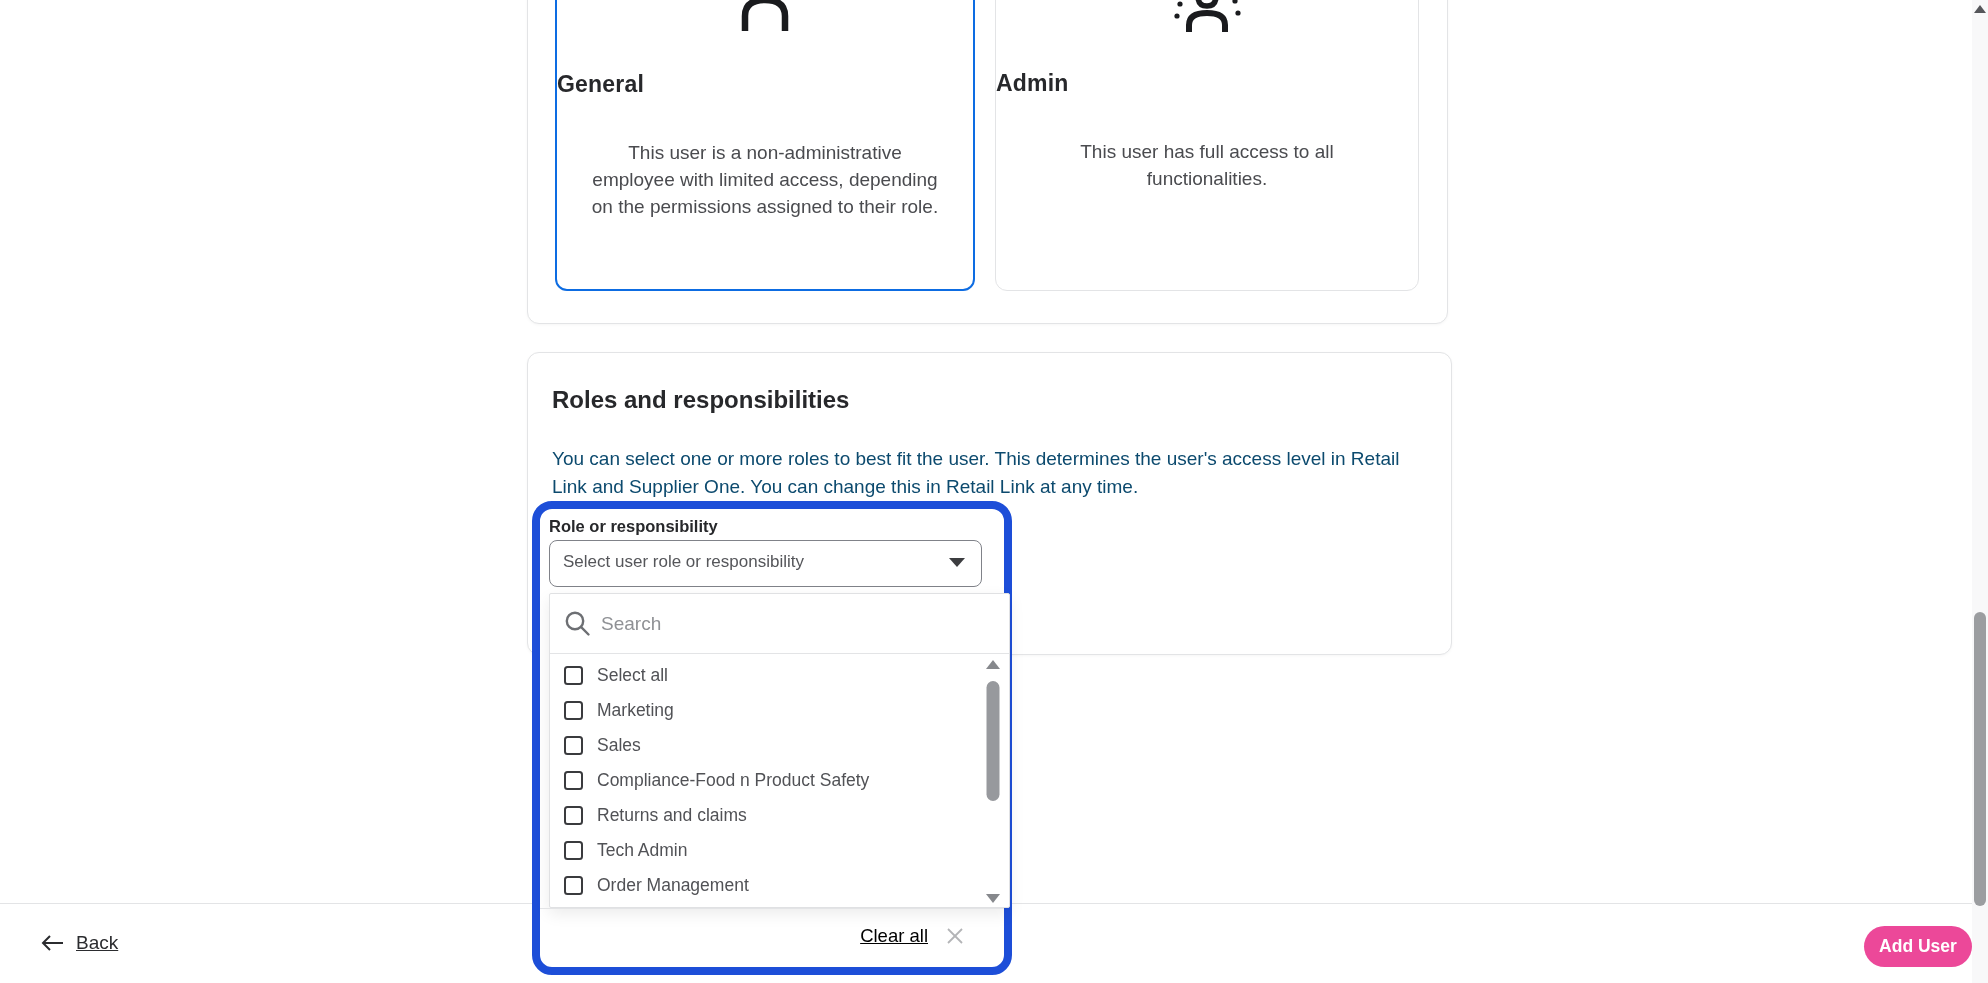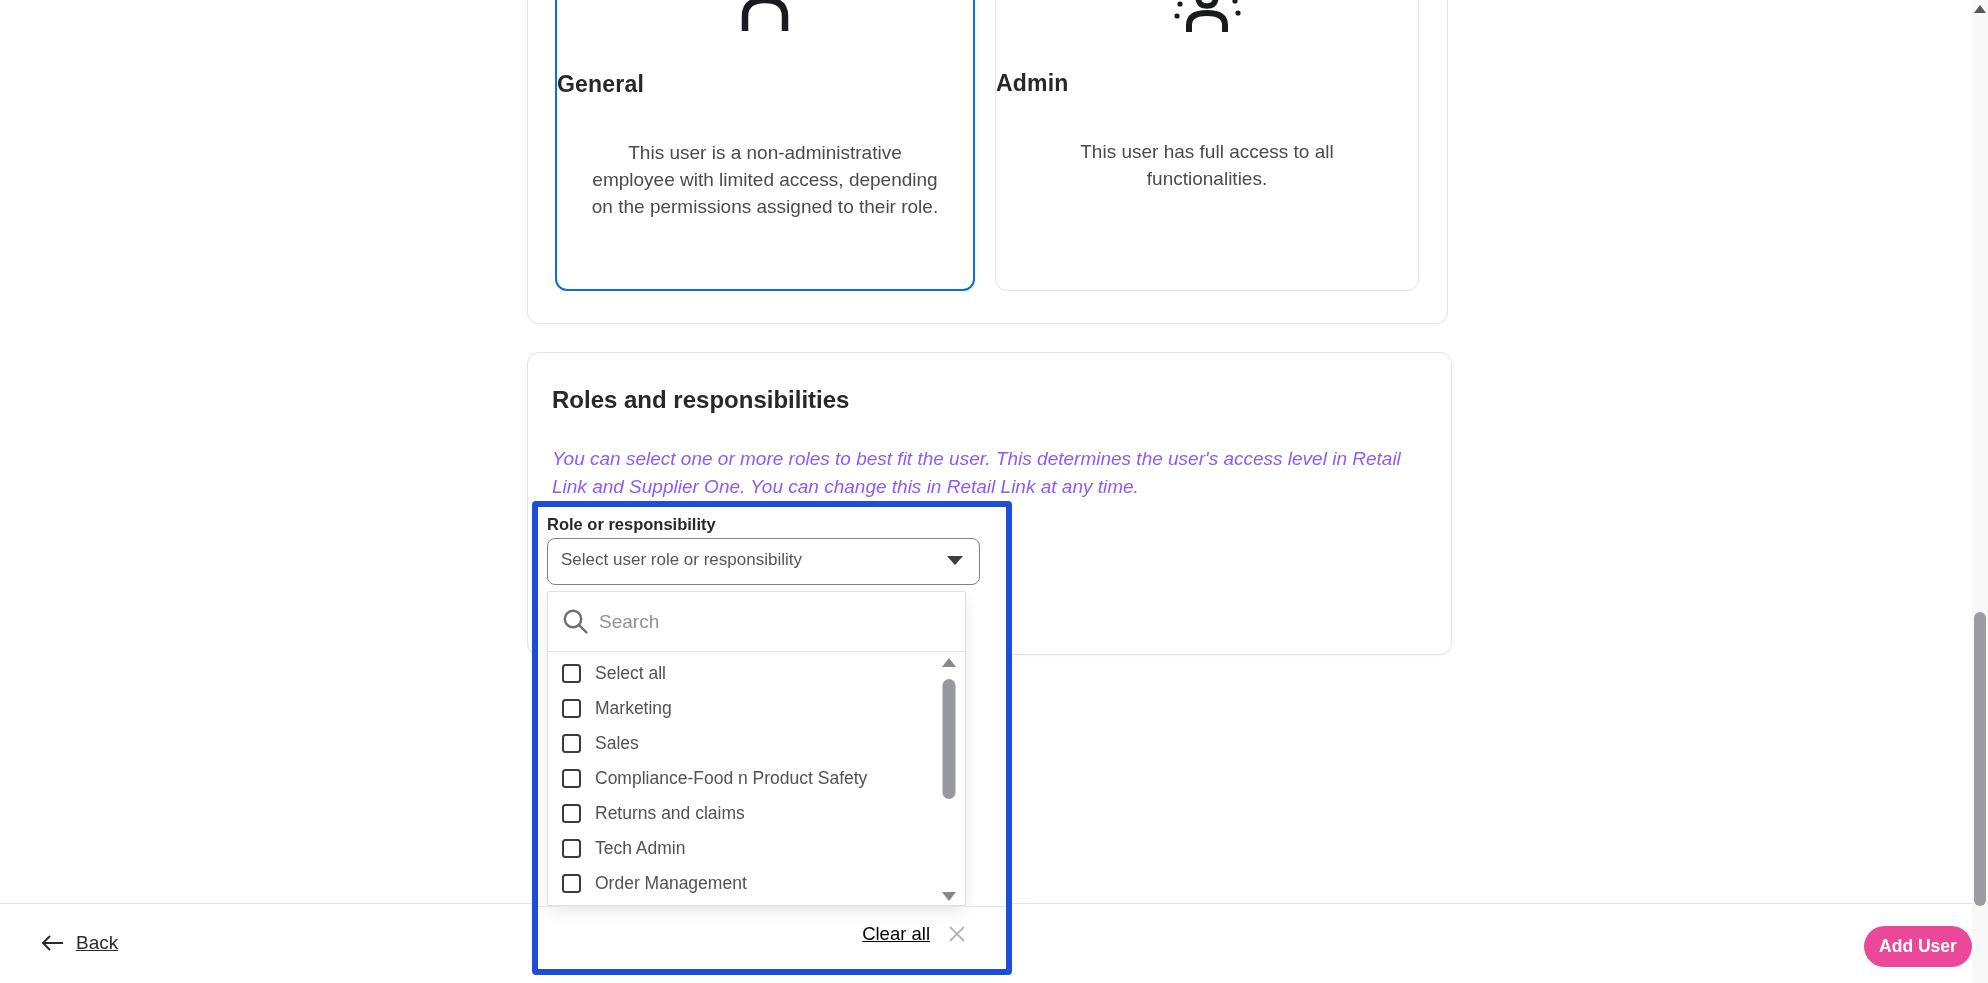--- a/index.html
+++ b/index.html
@@ -35,46 +35,46 @@
     position: absolute; left: 527px; top: 352px; width: 925px; height: 303px;
     background: #fff; border: 1px solid #e3e4e6; border-radius: 12px;
     box-shadow: 0 1px 3px rgba(0,0,0,.04);
   }
   .section-heading {
     position: absolute; left: 24px; top: 33px;
     font-size: 24px; font-weight: bold; color: #27282b;
   }
   .section-desc {
     position: absolute; left: 24px; top: 92px; width: 880px;
-    font-size: 19px; line-height: 28px; color: #8b5cf6; font-style: italic;
+    font-size: 19px; line-height: 28px; color: #0c4a6e;
   }
 
   
   .highlight-box {
     position: absolute; left: 532px; top: 501px; width: 480px; height: 474px;
-    background: #fff; border: 6px solid #1d4ed8; border-radius: 4px; z-index: 5;
+    background: #fff; border: 8px solid #1d4ed8; border-radius: 20px; z-index: 5;
   }
   .field-label {
     position: absolute; left: 9px; top: 8px;
     font-size: 16.5px; font-weight: bold; color: #27282b;
   }
   .select-box {
     position: absolute; left: 9px; top: 31px; width: 433px; height: 47px;
     background: #fff; border: 1px solid #808289; border-radius: 8px;
     display: flex; align-items: center; padding: 0 16px 3px 13px; cursor: pointer;
   }
   .select-placeholder { flex: 1; font-size: 17px; color: #55565a; }
   .chevron-down {
     width: 0; height: 0; border-left: 8px solid transparent;
     border-right: 8px solid transparent; border-top: 9px solid #3c3d40;
   }
 
   
   .dropdown-panel {
-    position: absolute; left: 9px; top: 84px; width: 419px; height: 315px;
+    position: absolute; left: 9px; top: 84px; width: 461px; height: 315px;
     background: #fff; border: 1px solid #e0e1e3; border-radius: 2px;
     box-shadow: 0 6px 16px rgba(0,0,0,.08);
   }
   .search-row {
     position: absolute; left: 0; top: 0; width: 100%; height: 60px;
     display: flex; align-items: center; padding-left: 14px;
     border-bottom: 1px solid #e3e4e6;
   }
   .search-row input {
     border: none; outline: none; font-size: 19px; color: #3f4043;

